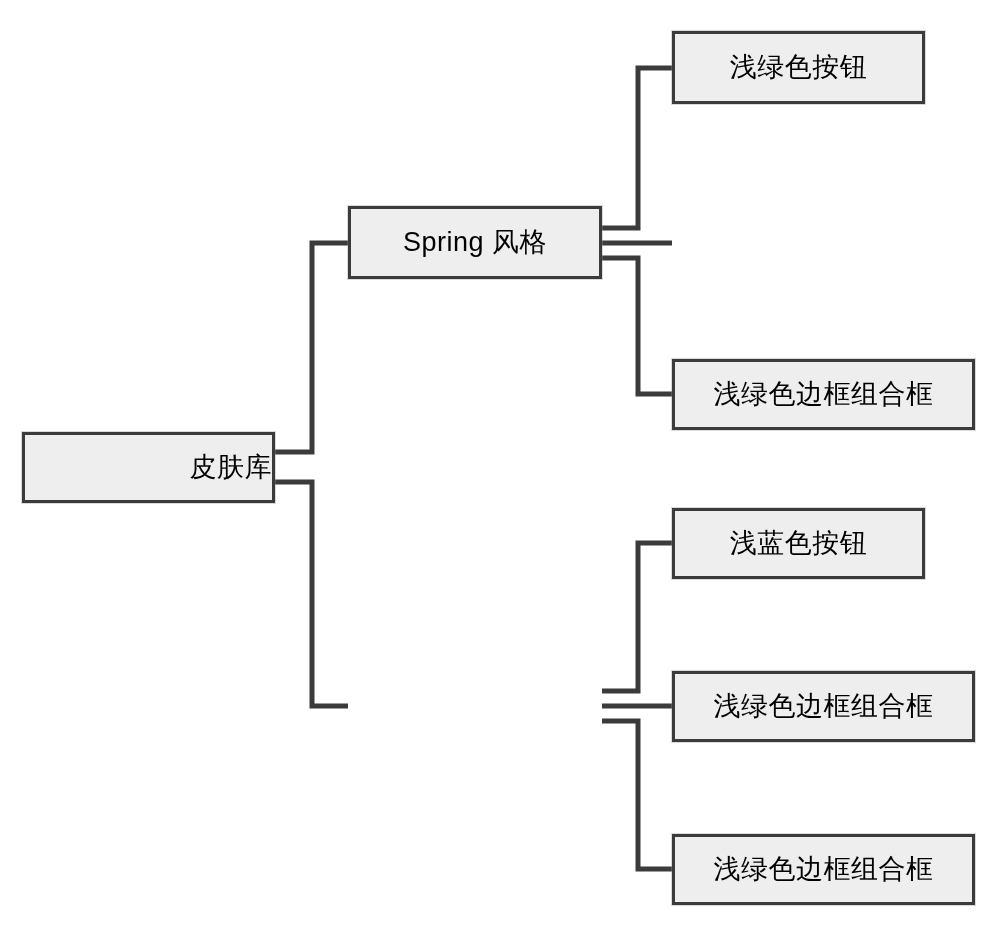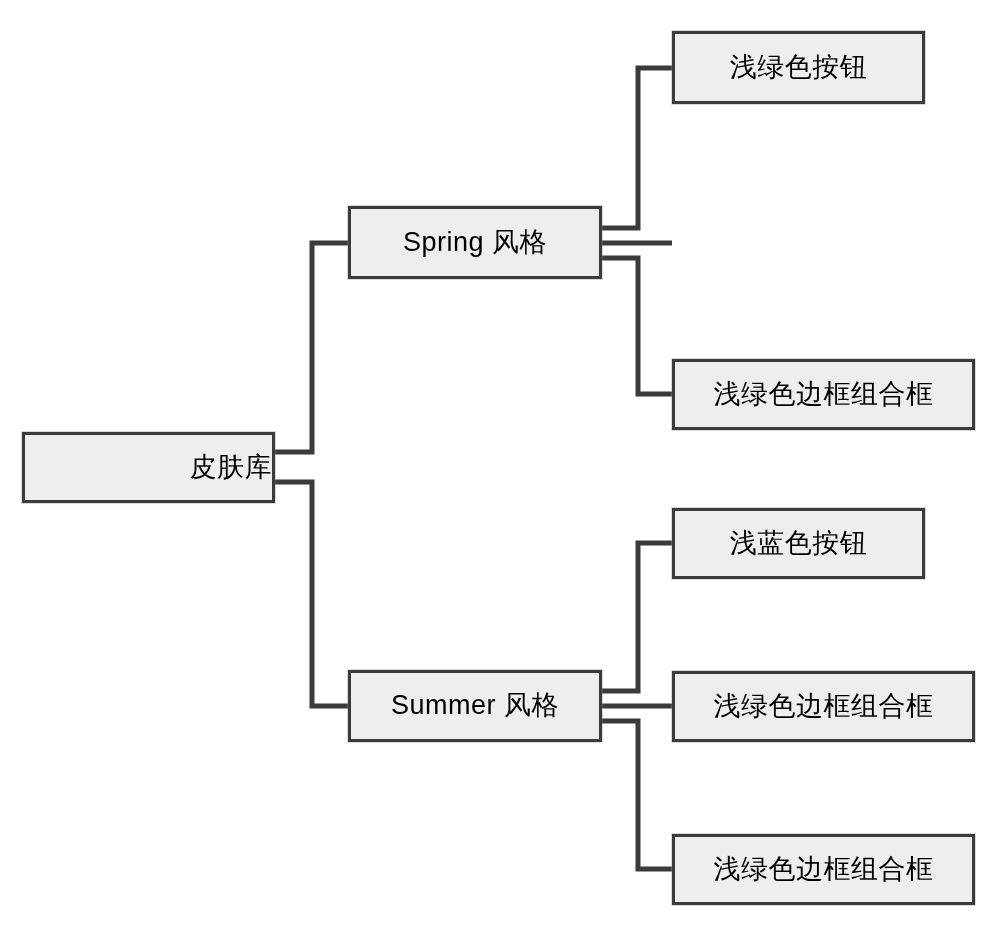--- a/index.html
+++ b/index.html
@@ -86,23 +86,20 @@
   </svg>
 
   <div class="node node-root">
     <span class="node-label">皮肤库</span>
   </div>
 
   <div class="node node-spring">
     <span class="node-label">Spring 风格</span>
   </div>
 
-  <div class="node node-summer">
-    <span class="node-label">Summer 风格</span>
-  </div>
 
   <div class="node leaf leaf-narrow leaf-1">
     <span class="node-label">浅绿色按钮</span>
   </div>
   <div class="node leaf leaf-wide leaf-3">
     <span class="node-label">浅绿色边框组合框</span>
   </div>
 
   <div class="node leaf leaf-narrow leaf-4">
     <span class="node-label">浅蓝色按钮</span>

